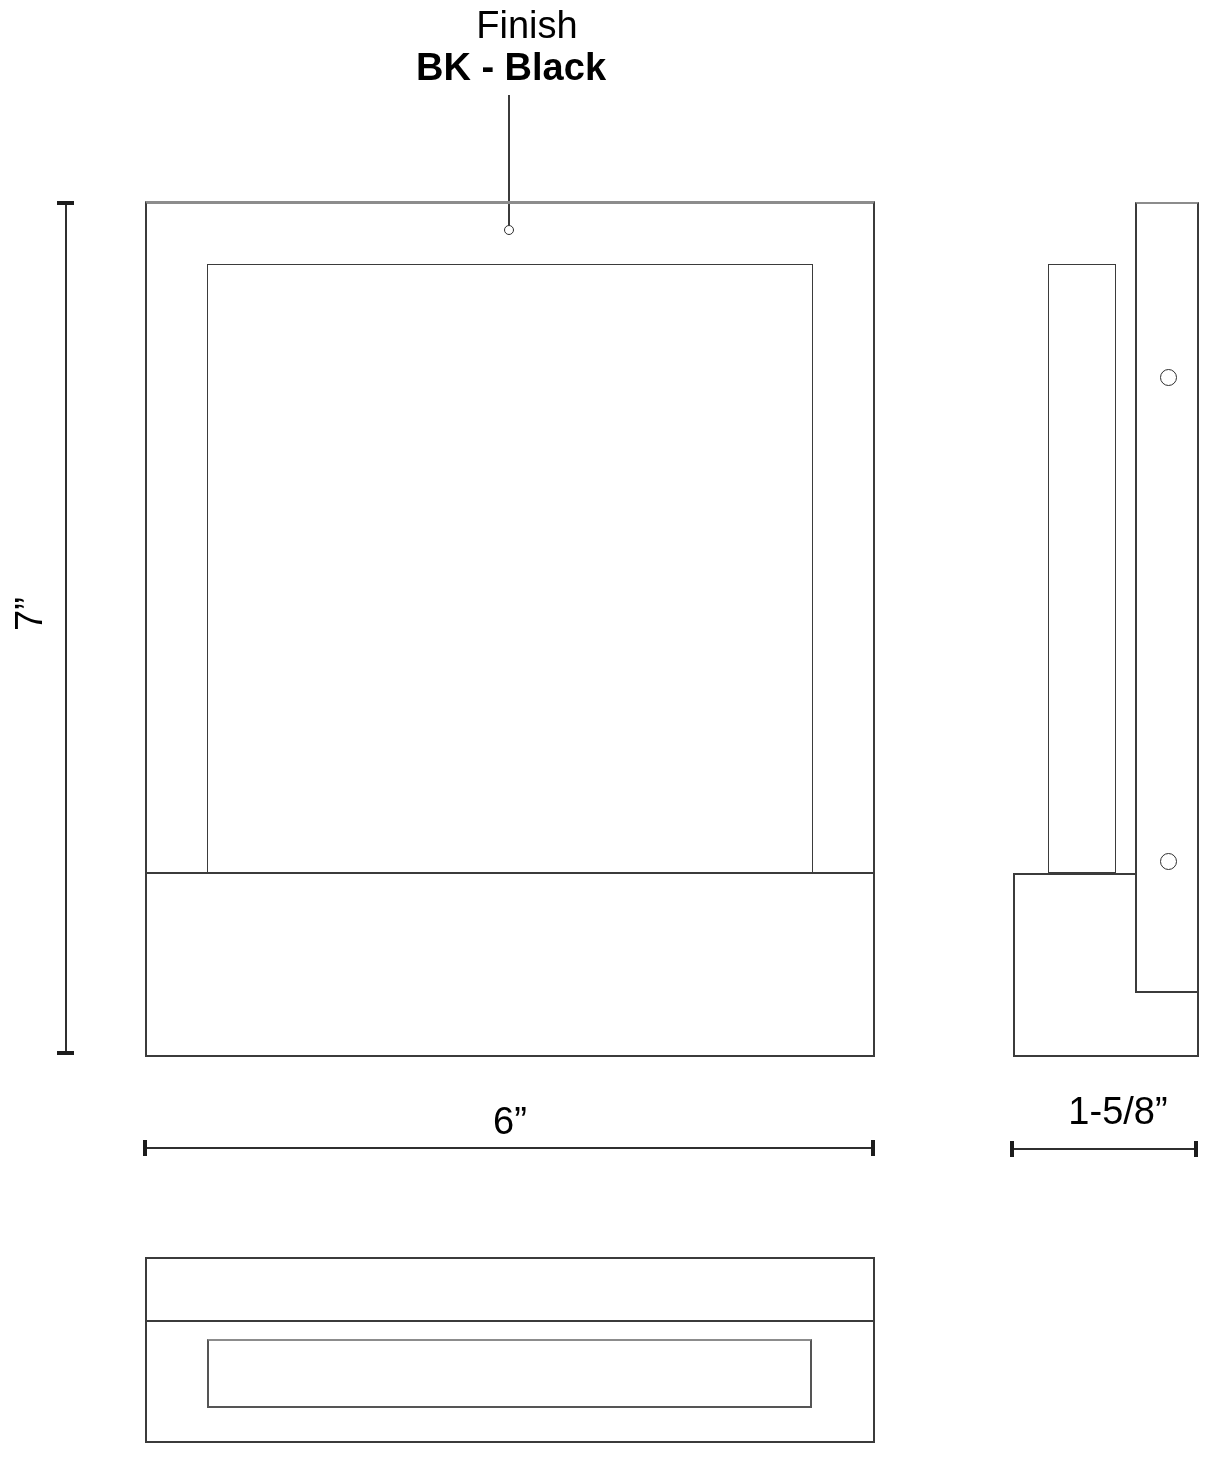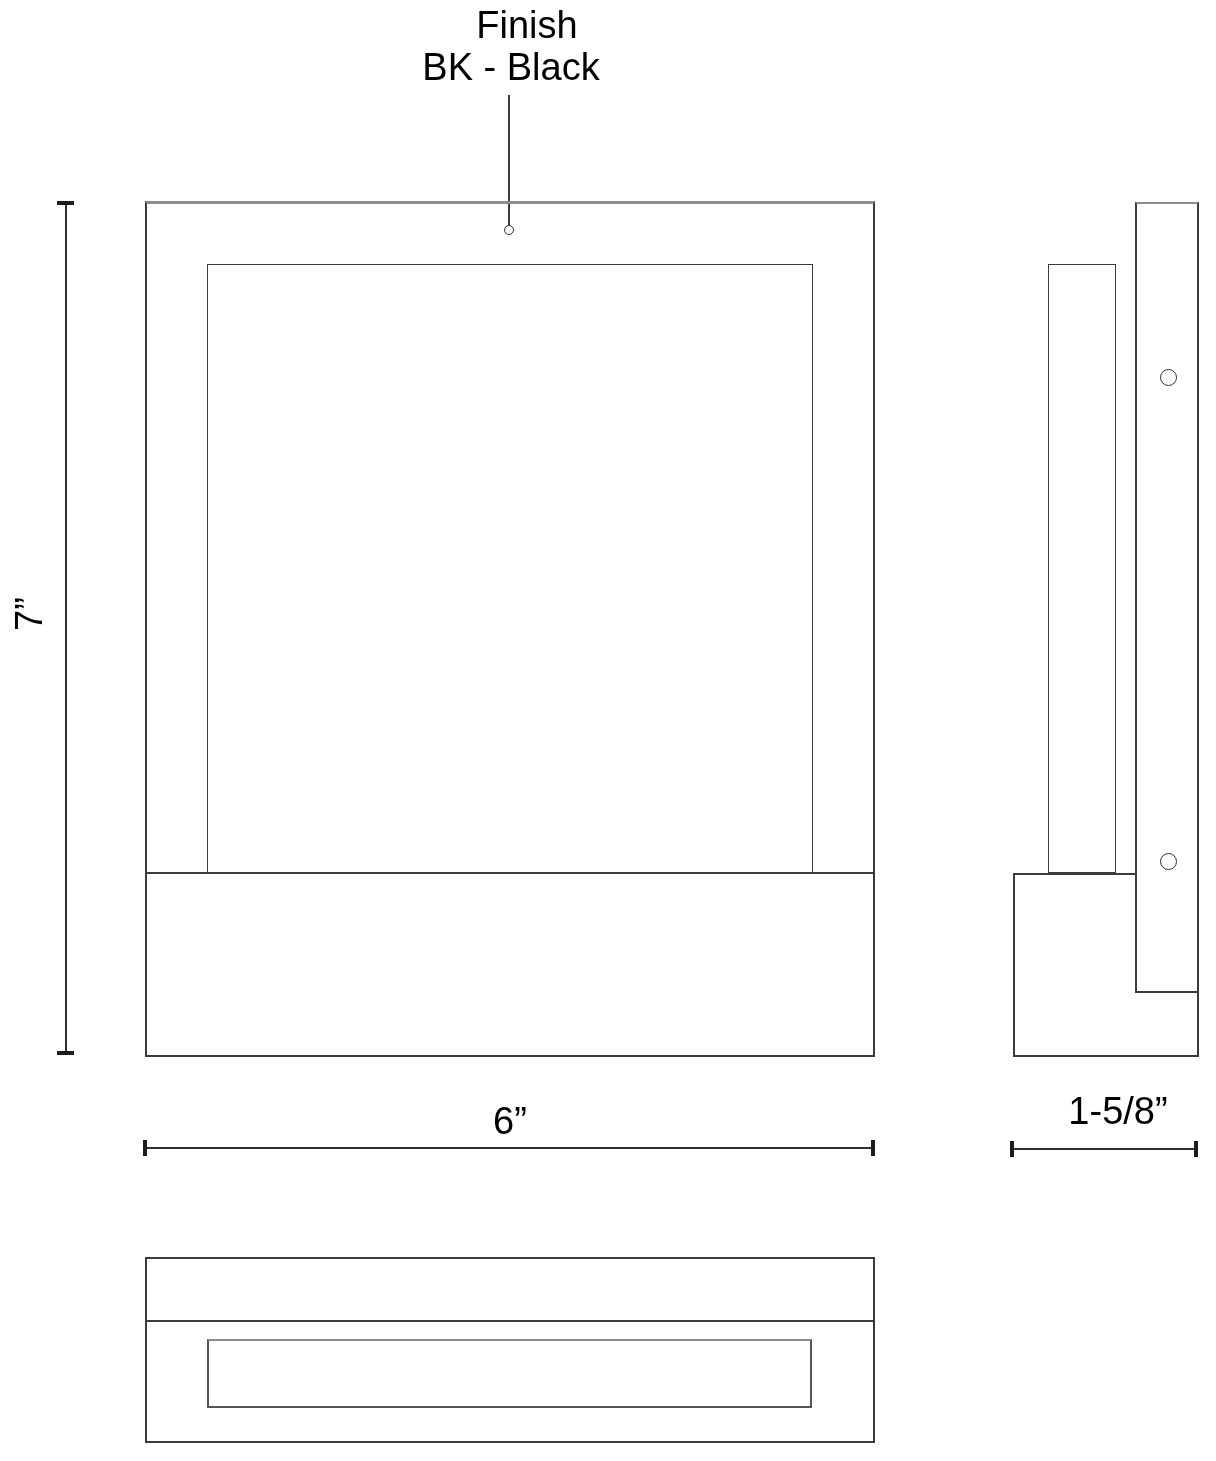--- a/index.html
+++ b/index.html
@@ -47,21 +47,21 @@
     transform-origin: center center;
   }
 </style>
 </head>
 <body>
 
 <div class="canvas">
 
   <div>
     <div class="label" style="left:352px; top:4px; width:350px;">Finish</div>
-    <div class="label" style="left:336px; top:46px; width:350px;">BK - Black</div>
+    <div class="label" style="left:336px; top:46px; width:350px;font-weight:bold;">BK - Black</div>
     <div class="seg" style="left:508px; top:95px; width:1.5px; height:130px;"></div>
     <div class="circle" style="left:504px; top:225px; width:10px; height:10px; border-width:1.2px;"></div>
   </div>
 
   <div>
 
     <div class="rect" style="left:145px; top:201px; width:730px; height:856px; border-top:3px solid #8c8c8c;"></div>
 
     <div class="rect thin" style="left:207px; top:264px; width:606px; height:609px; border-bottom:none;"></div>
 

